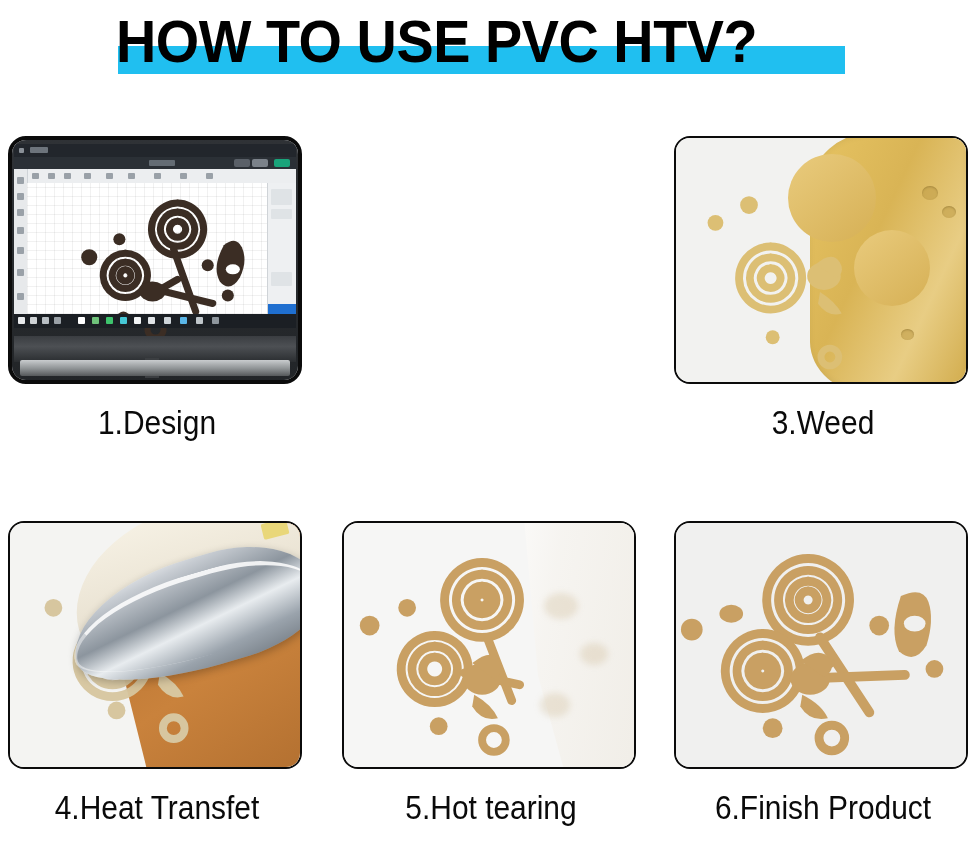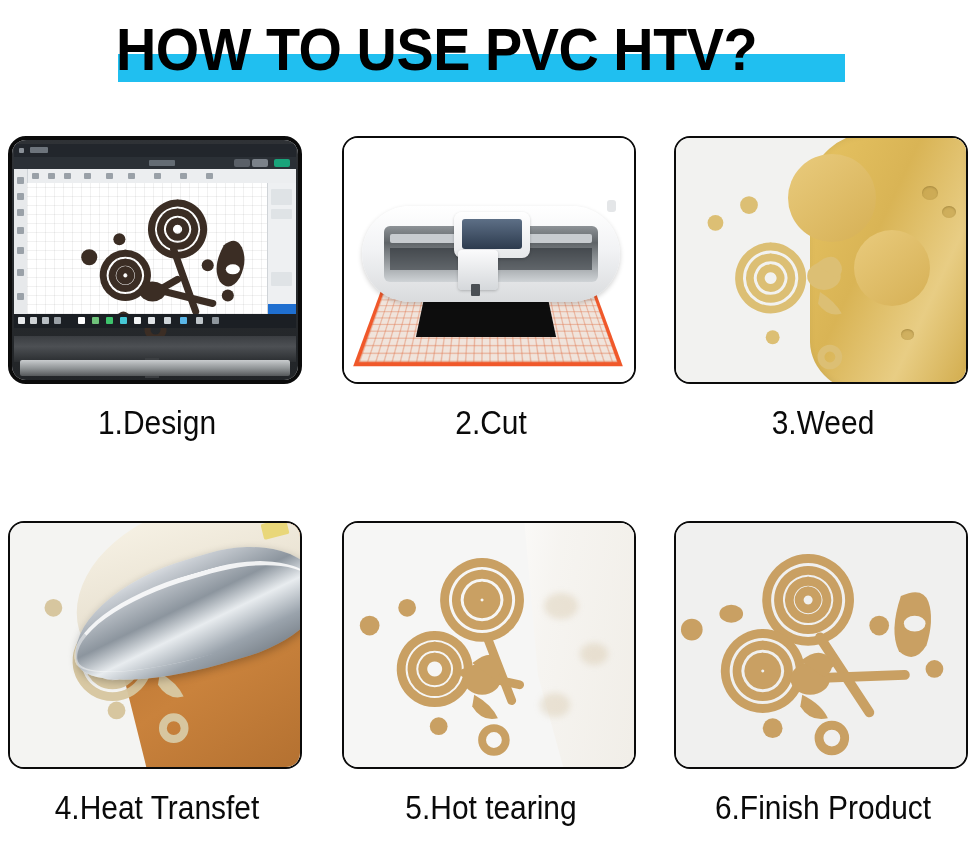--- a/index.html
+++ b/index.html
@@ -11,21 +11,21 @@
     width: 968px;
     height: 866px;
     font-family: "Liberation Sans", sans-serif;
     overflow: hidden;
     position: relative;
   }
 
   
   .title-wrap {
     position: absolute;
-    left: 0; top: 16px;
+    left: 0; top: 8px;
     width: 968px; height: 100px;
   }
   .title-band {
     position: absolute;
     left: 118px;
     top: 38px;
     width: 727px;
     height: 28px;
     background: var(--band, #20bff0);
   }
@@ -420,42 +420,20 @@
 
           <div class="mon-logo"></div>
           <div class="mon-stand-bar"></div>
           <div class="mon-neck"></div>
           <div class="mon-foot"></div>
         </div>
       </div>
       <div class="caption">1.Design</div>
     </div>
 
-    <div class="cell c2">
-      <div class="panel">
-        <div class="scene">
-          <div class="p2bg"></div>
-          <div class="mat"></div>
-          <div class="vinyl"></div>
-          <div class="machine-body"></div>
-          <div class="machine-slot">
-            <span class="rail"></span>
-            <span class="dark"></span>
-          </div>
-          <div class="screen-pod">
-            <span class="lcd"></span>
-          </div>
-          <div class="carriage">
-            <span class="blade"></span>
-          </div>
-          <div class="knob"></div>
-        </div>
-      </div>
-      <div class="caption">2.Cut</div>
-    </div>
 
     <div class="cell c3">
       <div class="panel">
         <div class="scene">
           <div class="p3bg"></div>
           <div class="gold-sheet"></div>
           <div class="gold-lobe" style="left:112px;top:16px;width:88px;height:88px;"></div>
           <div class="gold-lobe" style="left:178px;top:92px;width:76px;height:76px;"></div>
           <div class="hole" style="right:28px;top:48px;width:16px;height:14px;"></div>
           <div class="hole" style="right:10px;top:68px;width:14px;height:12px;"></div>

